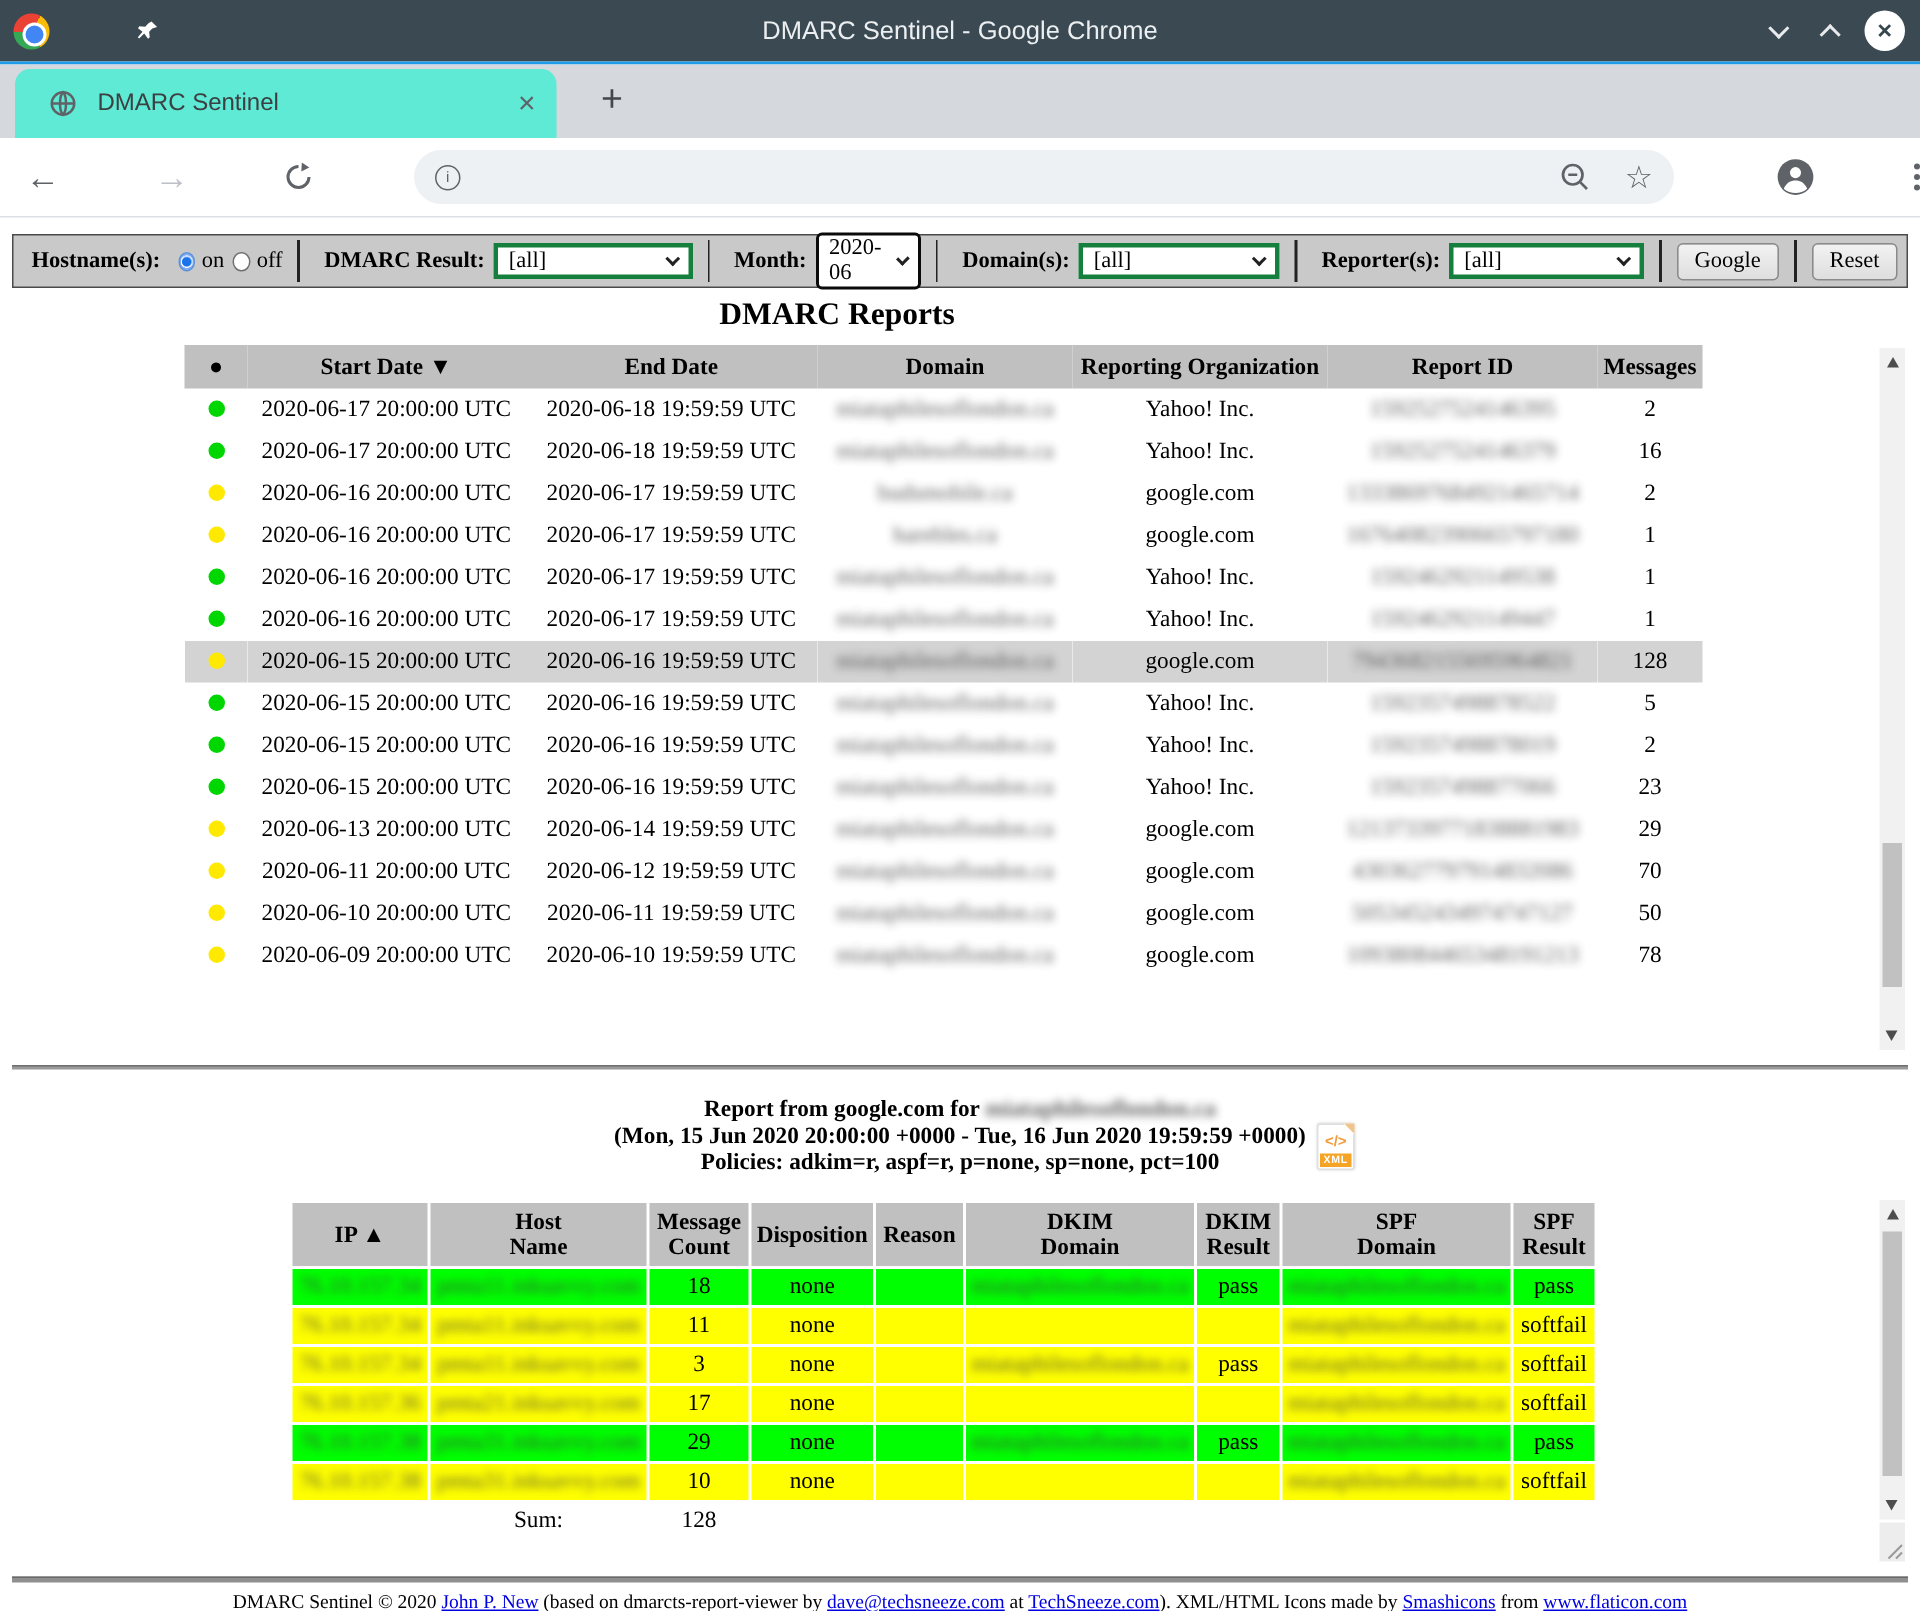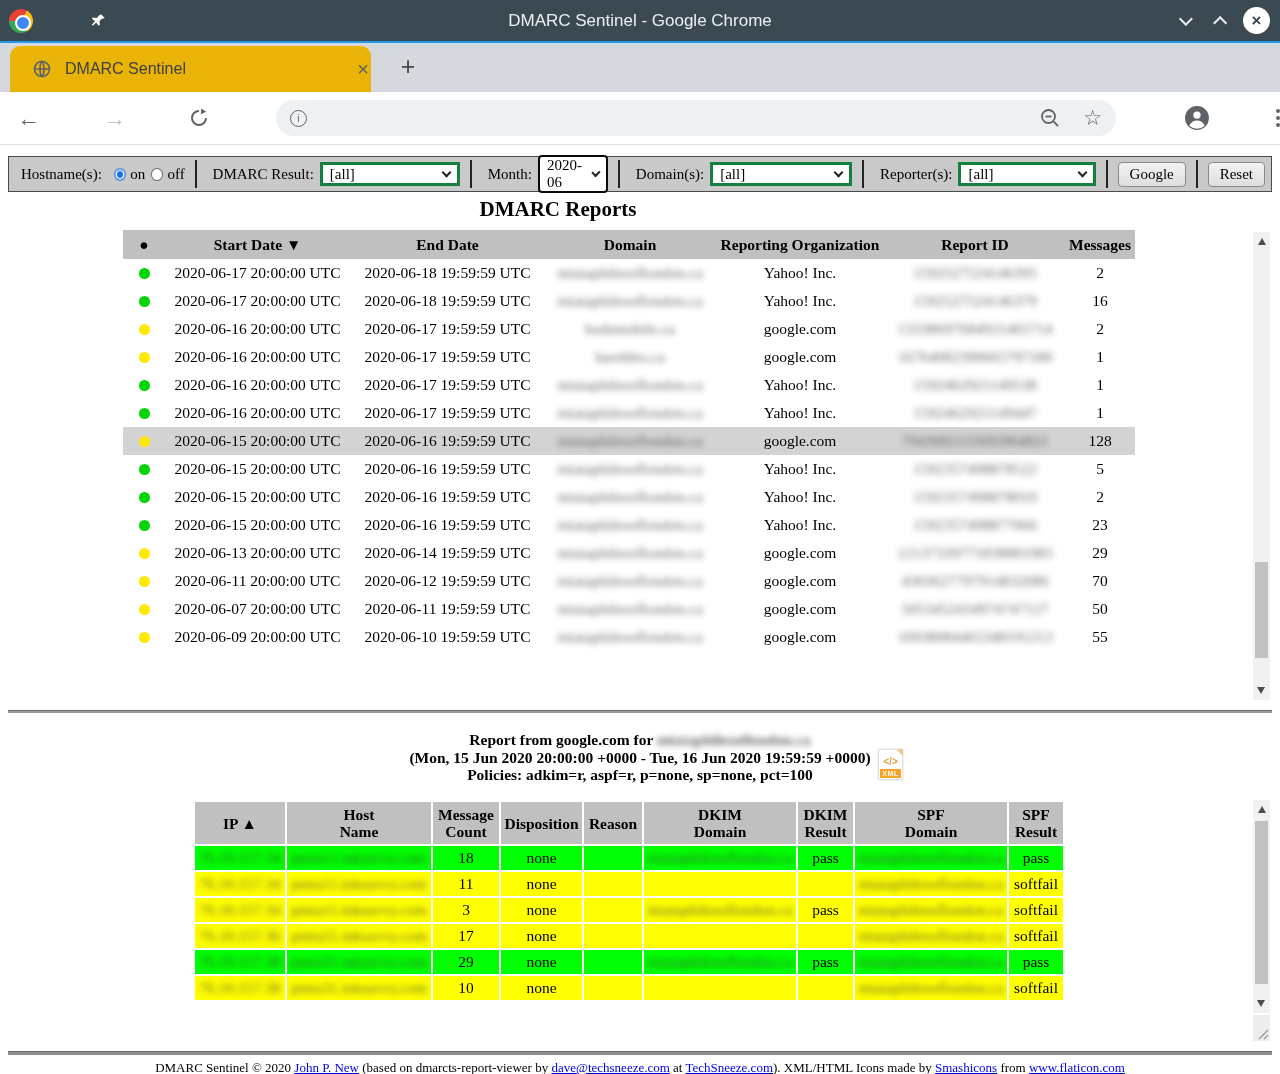--- a/index.html
+++ b/index.html
@@ -35,22 +35,22 @@
   .wchev.down { border-left:2px solid #e8eaed; border-bottom:2px solid #e8eaed; transform:rotate(-45deg) translateY(-3px); }
   .wchev.up   { border-left:2px solid #e8eaed; border-bottom:2px solid #e8eaed; transform:rotate(135deg) translateY(-3px); }
   .close-circle {
     width:27px; height:27px; border-radius:50%; background:#fff; color:#37474f;
     display:flex; align-items:center; justify-content:center; font-size:17px; font-weight:bold;
   }
   .accent-line { position:absolute; left:0; top:41px; width:1280px; height:2px; background:#1e9be9; }
 
   .tabstrip { position:absolute; left:0; top:43px; width:1280px; height:49px; background:#d5d8dd; }
   .tab {
-    position:absolute; left:10px; top:3px; width:361px; height:46px; background:#eab308;
-    border-radius:10px 10px 0 0; display:flex; align-items:center; padding:0 0 0 22px;
+    position:absolute; left:10px; top:3px; width:361px; height:46px; background:#5eead4;
+    border-radius:10px 10px 0 0; display:flex; align-items:center; padding:0 12px 0 22px;
     color:#3c4043; font-size:16px;
   }
   .tab-label { flex:1; margin-left:13px; white-space:nowrap; overflow:hidden; }
   .tab-close { font-size:20px; color:#5f6368; line-height:1; padding:0 2px; }
   .newtab-btn { position:absolute; left:393px; top:8px; width:30px; height:30px; display:flex;
     align-items:center; justify-content:center; font-size:25px; color:#44484c; }
 
   .toolbar {
     position:absolute; left:0; top:92px; width:1280px; height:53px; background:#fff;
     border-bottom:1px solid #dcdfe3; display:flex; align-items:center;
@@ -75,21 +75,21 @@
   .avatar-wrap { margin-left:24px; display:flex; align-items:center; }
   .menu-dots { margin-left:22px; display:flex; flex-direction:column; gap:3px; }
   .menu-dots i { width:4px; height:4px; border-radius:50%; background:#5f6368; }
 
   
   .filterbar {
     position:absolute; left:8px; top:156px; width:1264px; height:36px;
     background:#c9c9c9; border:1px solid #4a4a4a;
     display:flex; align-items:center; padding:0 6px; font-size:15px;
   }
-  .flabel { font-weight:normal; margin:0 6px 0 6px; white-space:nowrap; }
+  .flabel { font-weight:bold; margin:0 6px 0 6px; white-space:nowrap; }
   .fsep { width:2px; height:28px; background:#222; margin:0 10px; }
   .radio { width:13px; height:13px; border-radius:50%; background:#fff; border:1px solid #707070;
     display:inline-block; vertical-align:-2px; margin:0 4px 0 6px; }
   .radio.on { border:1px solid #5c93d6;
     background:radial-gradient(circle, #1a73e8 0 3px, #ffffff 3.5px 4px, #7baaf7 4.2px); }
   .fselect {
     background:#fff; border:3px solid #15803d; height:24px; display:inline-flex;
     align-items:center; justify-content:space-between; padding:0 7px; font-size:15px;
   }
   .fselect .chev { width:7px; height:7px; border-right:2px solid #222; border-bottom:2px solid #222;
@@ -394,35 +394,35 @@
           <td><span class="dot yellow"></span></td>
           <td>2020-06-11 20:00:00 UTC</td>
           <td>2020-06-12 19:59:59 UTC</td>
           <td><span class="blur">miataphilesoflondon.ca</span></td>
           <td>google.com</td>
           <td><span class="blur">4303627797914832086</span></td>
           <td>70</td>
         </tr>
         <tr>
           <td><span class="dot yellow"></span></td>
-          <td>2020-06-07 20:00:00 UTC</td>
+          <td>2020-06-10 20:00:00 UTC</td>
           <td>2020-06-11 19:59:59 UTC</td>
           <td><span class="blur">miataphilesoflondon.ca</span></td>
           <td>google.com</td>
           <td><span class="blur">5053452434974747127</span></td>
           <td>50</td>
         </tr>
         <tr>
           <td><span class="dot yellow"></span></td>
           <td>2020-06-09 20:00:00 UTC</td>
           <td>2020-06-10 19:59:59 UTC</td>
           <td><span class="blur">miataphilesoflondon.ca</span></td>
           <td>google.com</td>
           <td><span class="blur">10938084465348191213</span></td>
-          <td>55</td>
+          <td>78</td>
         </tr>
       </tbody>
   </table>
 
   <div class="sbar sbar1">
     <div class="tri-up"></div>
     <div class="thumb"></div>
     <div class="tri-down"></div>
   </div>
 
@@ -534,20 +534,31 @@
             <td class="yellow"><span class="blur">76.10.157.38</span></td>
             <td class="yellow"><span class="blur">pmta31.inksavvy.com</span></td>
             <td class="yellow">10</td>
             <td class="yellow">none</td>
             <td class="yellow"></td>
             <td class="yellow"></td>
             <td class="yellow"></td>
             <td class="yellow"><span class="blur">miataphilesoflondon.ca</span></td>
             <td class="yellow">softfail</td>
           </tr>
+          <tr class="sum-row">
+            <td></td>
+            <td>Sum:</td>
+            <td>128</td>
+            <td></td>
+            <td></td>
+            <td></td>
+            <td></td>
+            <td></td>
+            <td></td>
+          </tr>
         </tbody>
     </table>
   </div>
 
   <div class="sbar sbar2">
     <div class="tri-up"></div>
     <div class="thumb"></div>
     <div class="tri-down"></div>
   </div>
   <div class="resize-grip">

